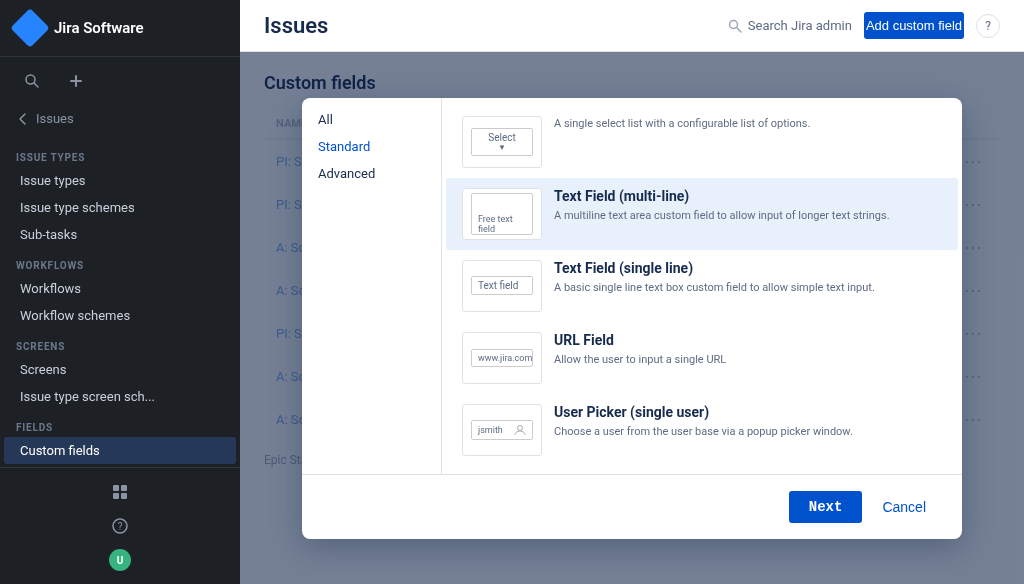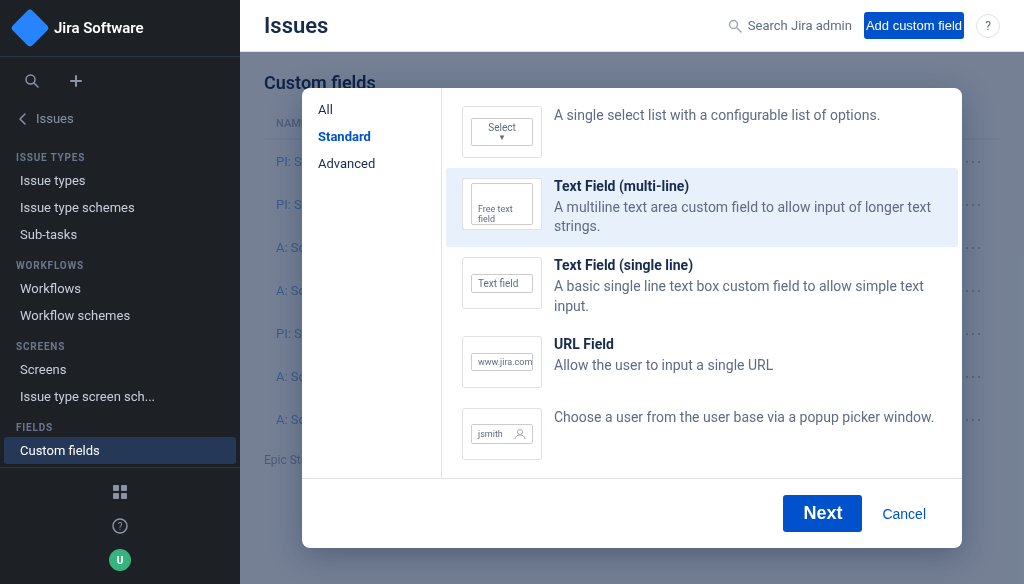--- a/index.html
+++ b/index.html
@@ -45,30 +45,30 @@
     
     .modal { background: #fff; border-radius: 8px; width: 660px; max-height: 520px; display: flex; flex-direction: column; box-shadow: 0 8px 32px rgba(9,30,66,0.32); overflow: hidden; }
     .modal-header { padding: 24px 24px 16px; display: flex; align-items: center; justify-content: space-between; flex-shrink: 0; }
     .modal-title { font-size: 20px; font-weight: 700; color: #172b4d; }
     .modal-search { display: flex; align-items: center; gap: 6px; border: 1px solid #dfe1e6; border-radius: 3px; padding: 6px 10px; width: 180px; }
     .modal-search input { border: none; outline: none; font-size: 13px; color: #172b4d; width: 100%; background: transparent; }
     .modal-search input::placeholder { color: #8993a4; }
     .modal-body { display: flex; flex: 1; overflow: hidden; }
     .modal-sidebar { width: 140px; min-width: 140px; border-right: 1px solid #dfe1e6; padding: 8px 0; }
     .modal-sidebar-item { padding: 6px 16px; font-size: 13px; cursor: pointer; color: #172b4d; }
-    .modal-sidebar-item.active { color: #0052cc; font-weight: 700; }
+    .modal-sidebar-item.active { color: #0052cc; font-weight: 400; }
     .modal-list { flex: 1; overflow-y: auto; padding: 8px 0; }
     .field-item { display: flex; align-items: flex-start; gap: 12px; padding: 10px 16px; cursor: pointer; border-radius: 3px; margin: 0 4px; }
     .field-item.selected { background: #e8f0fb; }
     .field-preview { width: 80px; min-width: 80px; height: 52px; border: 1px solid #dfe1e6; border-radius: 3px; background: #fff; display: flex; align-items: center; justify-content: center; font-size: 11px; color: #6b778c; padding: 4px; overflow: hidden; }
     .field-info { flex: 1; }
     .field-name { font-size: 14px; font-weight: 700; color: #172b4d; margin-bottom: 4px; }
-    .field-desc { font-size: 14px; color: #5e6c84; line-height: 1.4; }
+    .field-desc { font-size: 11px; color: #5e6c84; line-height: 1.4; }
     .modal-footer { padding: 16px 24px; border-top: 1px solid #dfe1e6; display: flex; justify-content: flex-end; gap: 8px; flex-shrink: 0; }
-    .btn-next { background: #0052cc; color: #fff; border: none; border-radius: 3px; padding: 8px 20px; font-size: 18px; font-weight: 600; cursor: pointer; }
+    .btn-next { background: #0052cc; color: #fff; border: none; border-radius: 3px; padding: 8px 20px; font-size: 14px; font-weight: 600; cursor: pointer; font-family: Liberation Mono, monospace; }
     .btn-cancel { background: none; border: none; color: #0052cc; font-size: 14px; cursor: pointer; padding: 8px 12px; }
   </style>
 </head>
 <body>
 
 <nav class="sidebar">
   <div class="sidebar-logo">
     <div class="diamond"></div>
     <span class="sidebar-logo-text">Jira Software</span>
   </div>
@@ -281,20 +281,21 @@
                   <div style="border:1px solid #ccc; border-radius:2px; padding:3px 6px; font-size:9px; color:#5e6c84; display:flex; align-items:center; justify-content:space-between;">
                     <span>jsmith</span>
                     <svg width="12" height="12" viewBox="0 0 12 12" fill="none">
                         <circle cx="6" cy="4" r="2.5" stroke="#aaa" stroke-width="1"></circle>
                         <path d="M1 11c0-2.2 2.2-4 5-4s5 1.8 5 4" stroke="#aaa" stroke-width="1" fill="none"></path>
                       </svg>
                   </div>
                 </div>
               </div>
               <div class="field-info">
+                <div class="field-name">User Picker (single user)</div>
                 <div class="field-desc">Choose a user from the user base via a popup picker window.</div>
               </div>
             </div>
 
           </div>
         </div>
 
         <div class="modal-footer">
           <button class="btn-next">Next</button>
           <button class="btn-cancel">Cancel</button>

